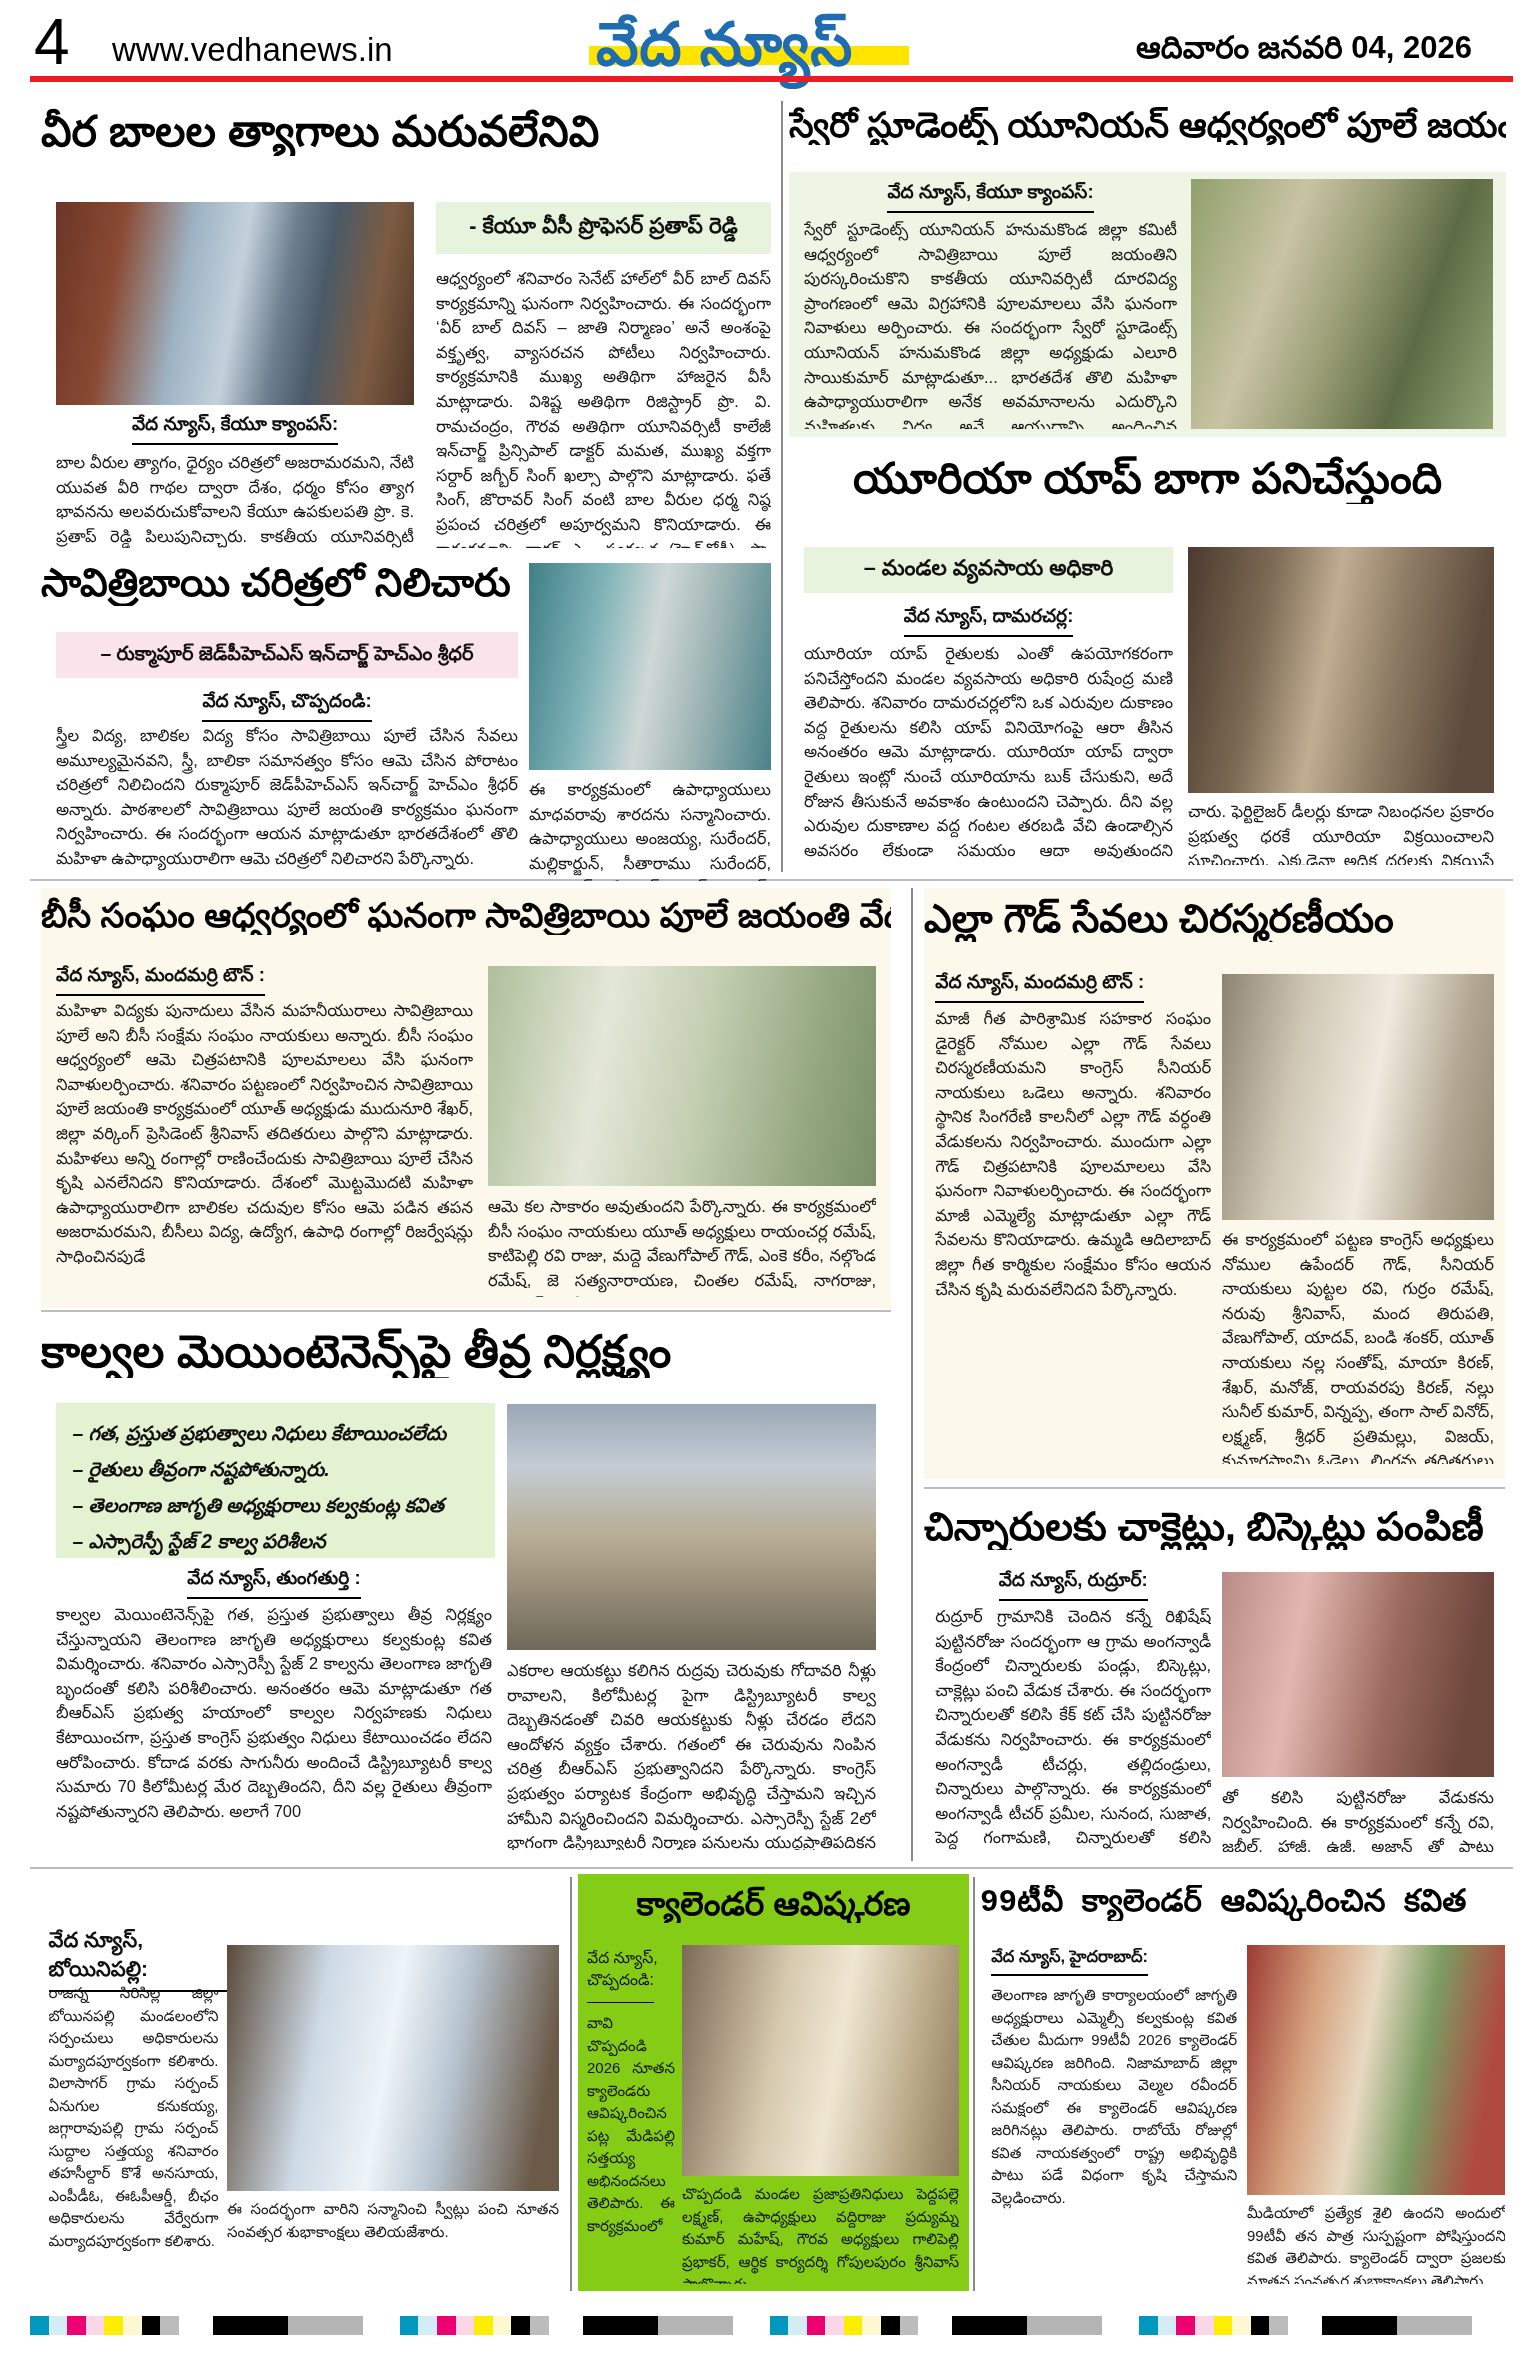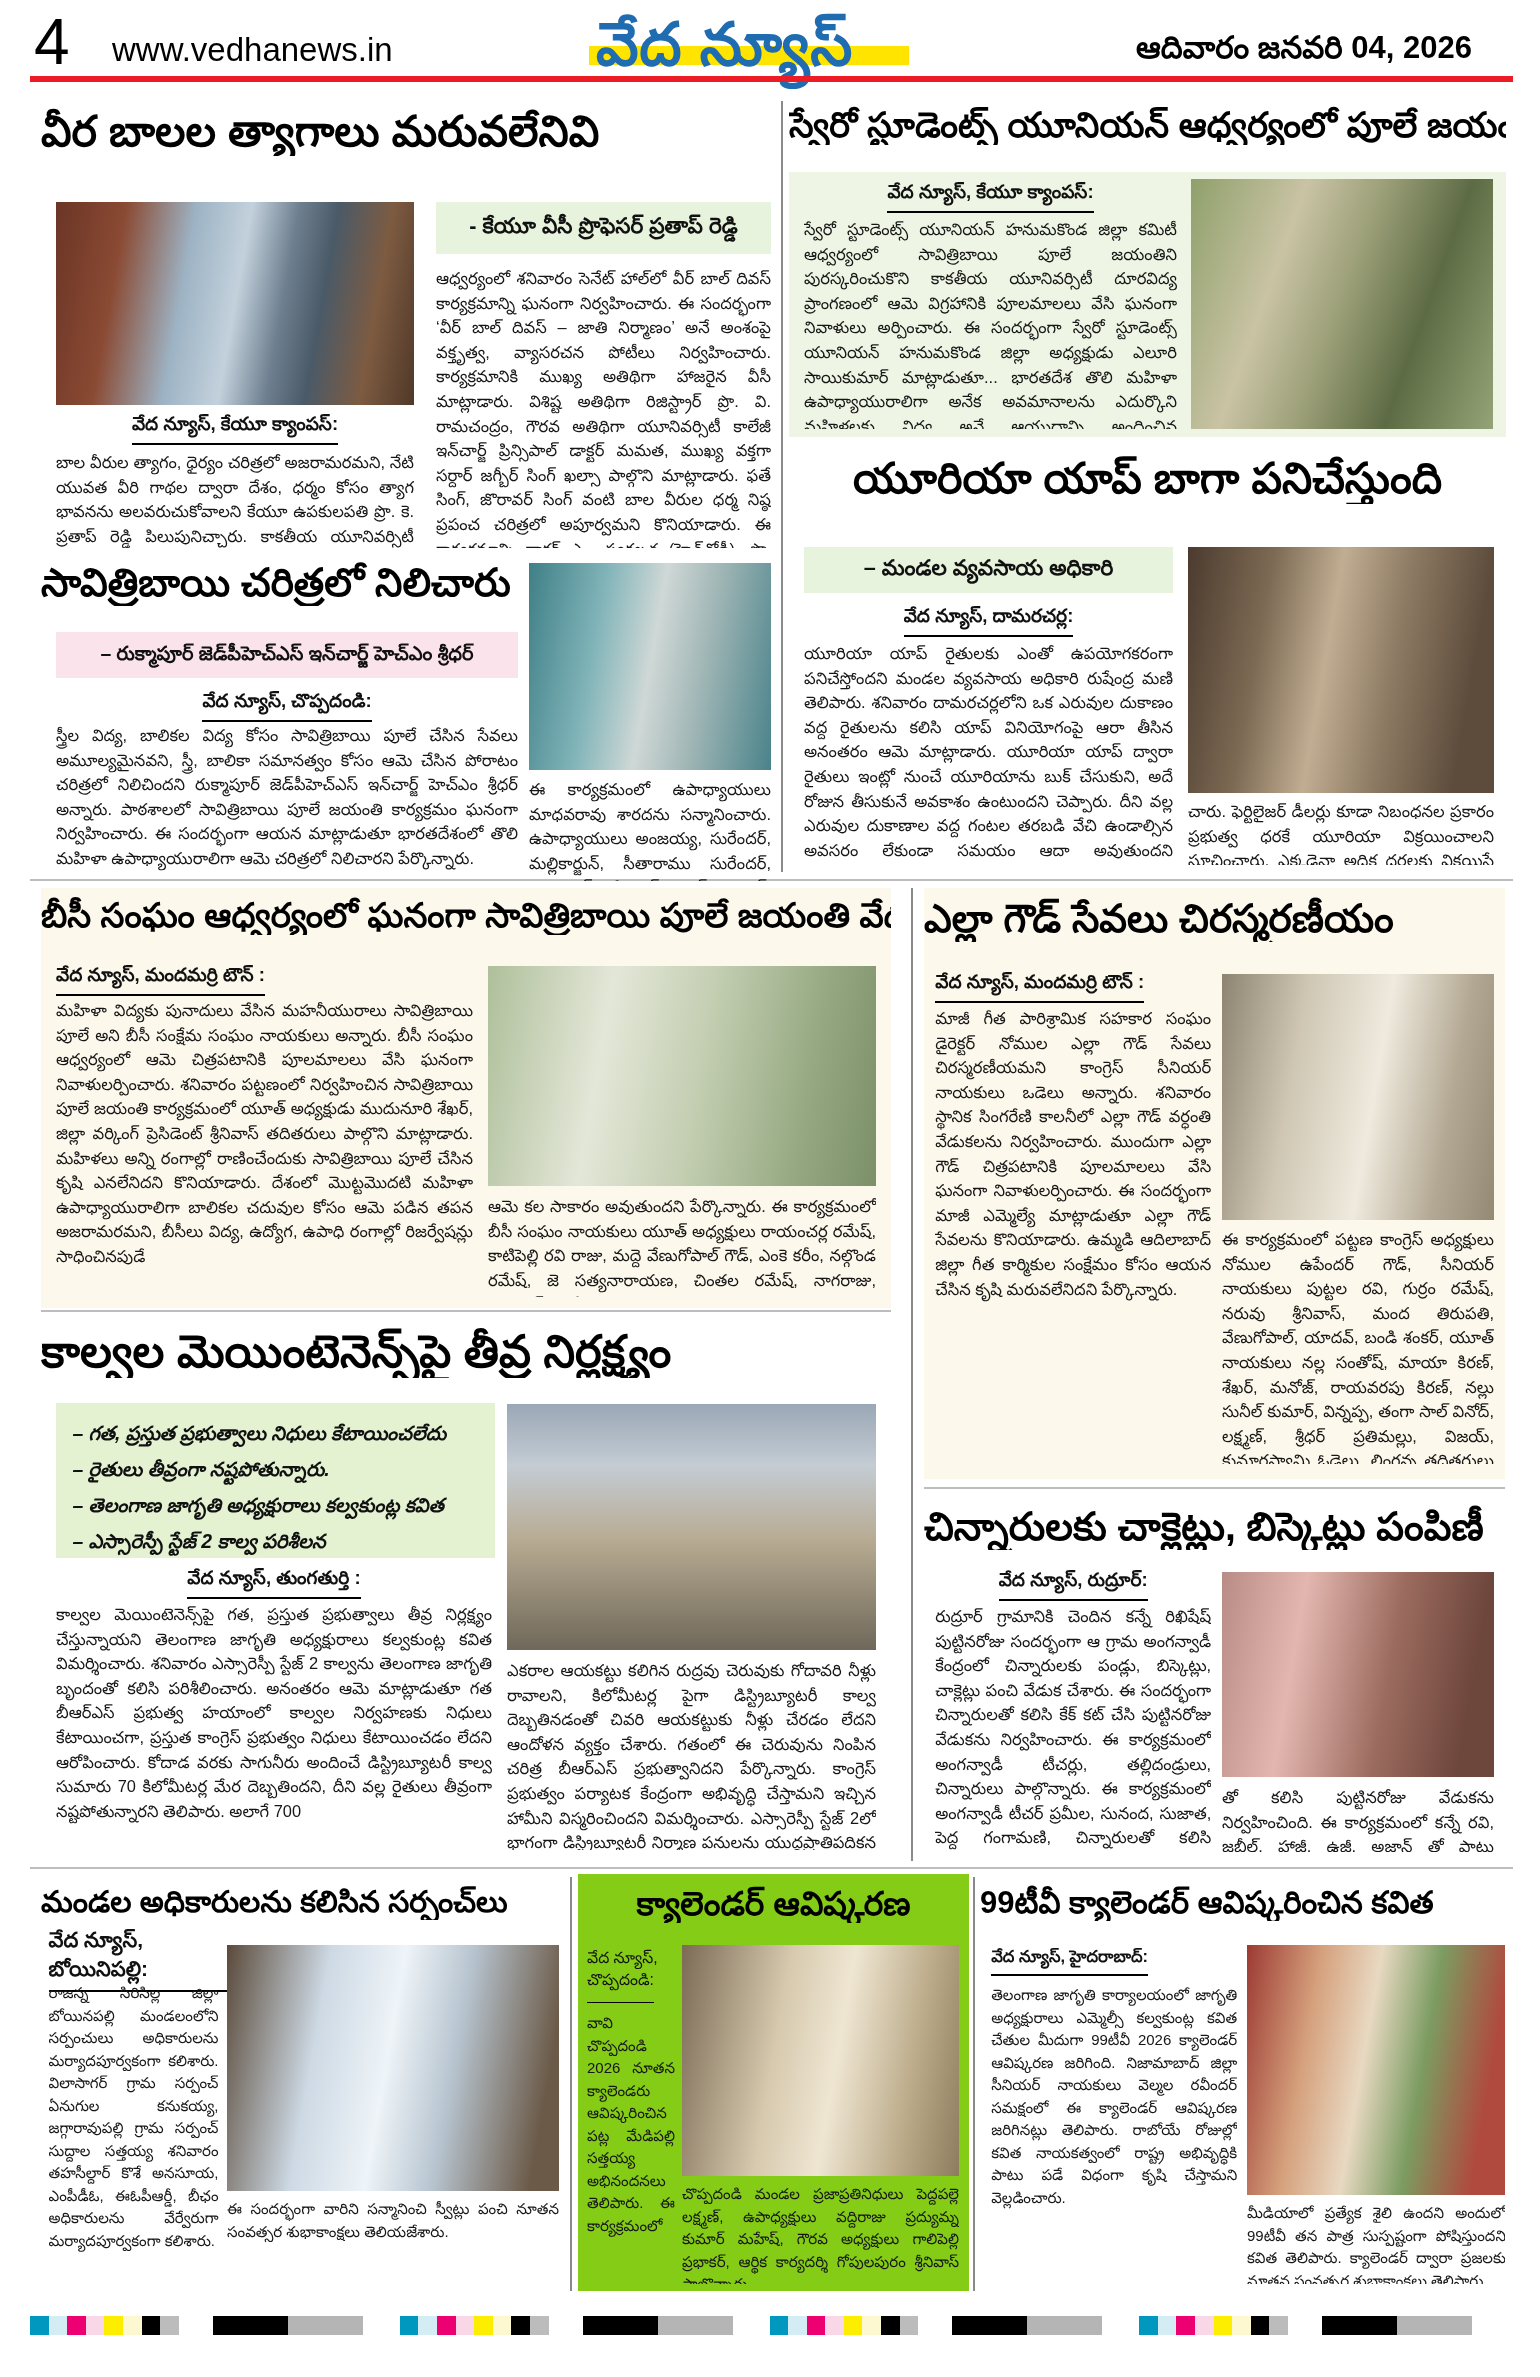--- a/index.html
+++ b/index.html
@@ -136,40 +136,39 @@
 
   <div class="article" style="left:924px;top:1494px;width:581px;height:365px;">
     <div class="abs headline" style="left:0;top:11.2px;width:581px;font-size:39px;text-align:left;">చిన్నారులకు చాక్లెట్లు, బిస్కెట్లు పంపిణీ</div>
     <div class="abs byline" style="left:11.2px;top:75px;width:276px;"><span>వేద న్యూస్, రుద్రూర్:</span></div>
     <div class="abs body-text" style="left:11.2px;top:110px;width:276px;height:246px;">రుద్రూర్ గ్రామానికి చెందిన కన్నే రిఖిషేష్ పుట్టినరోజు సందర్భంగా ఆ గ్రామ అంగన్వాడీ కేంద్రంలో చిన్నారులకు పండ్లు, బిస్కెట్లు, చాక్లెట్లు పంచి వేడుక చేశారు. ఈ సందర్భంగా చిన్నారులతో కలిసి కేక్ కట్ చేసి పుట్టినరోజు వేడుకను నిర్వహించారు. ఈ కార్యక్రమంలో అంగన్వాడీ టీచర్లు, తల్లిదండ్రులు, చిన్నారులు పాల్గొన్నారు. ఈ కార్యక్రమంలో అంగన్వాడీ టీచర్ ప్రమీల, సునంద, సుజాత, పెద్ద గంగామణి, చిన్నారులతో కలిసి పుట్టినరోజు వేడుకలు నిర్వహించడం ఆనందంగా ఉందని తెలిపారు.</div>
     <div class="abs photo ph-a8" style="left:298px;top:78px;width:272px;height:205px;"></div>
     <div class="abs body-text" style="left:298px;top:291px;width:272px;height:67px;">తో కలిసి పుట్టినరోజు వేడుకను నిర్వహించింది. ఈ కార్యక్రమంలో కన్నే రవి, జబీల్, హాజీ, ఉజీ, అజాన్ తో పాటు వేణుగోపాల్, వెంకటేష్ తదితరులు పాల్గొన్నారు.</div>
   </div>
 
   <div class="article" style="left:41px;top:1874px;width:525px;height:417px;">
-    <div class="abs headline" style="left:0;top:11.2px;width:525px;font-size:30px;">మండల అధికారులను కలిసిన సర్పంచ్‌లు</div>
     <div class="abs byline left" style="left:7.5px;top:54px;width:179px;font-size:21px;"><span>వేద న్యూస్, బోయినిపల్లి:</span></div>
     <div class="abs body-text small" style="left:7.5px;top:108px;width:170px;height:302px;">రాజన్న సిరిసిల్ల జిల్లా బోయినపల్లి మండలంలోని సర్పంచులు అధికారులను మర్యాదపూర్వకంగా కలిశారు. విలాసాగర్ గ్రామ సర్పంచ్ ఏనుగుల కనుకయ్య, జగ్గారావుపల్లి గ్రామ సర్పంచ్ సుద్దాల సత్తయ్య శనివారం తహసీల్దార్ కొశే అనసూయ, ఎంపీడీఓ, ఈఓపీఆర్డీ, బీఛం అధికారులను వేర్వేరుగా మర్యాదపూర్వకంగా కలిశారు.</div>
     <div class="abs photo ph-b1" style="left:186px;top:71px;width:332px;height:246px;"></div>
     <div class="abs body-text small" style="left:186px;top:324px;width:332px;height:86px;">ఈ సందర్భంగా వారిని సన్మానించి స్వీట్లు పంచి నూతన సంవత్సర శుభాకాంక్షలు తెలియజేశారు.</div>
   </div>
 
   <div class="article panel-blue" style="left:578px;top:1874px;width:391px;height:417px;">
     <div class="abs headline" style="left:0;top:11.2px;width:391px;font-size:33px;text-align:center;">క్యాలెండర్ ఆవిష్కరణ</div>
     <div class="abs" style="left:9px;top:73px;width:88px;font-weight:normal;font-size:15.7px;line-height:1.4;">
       <div>వేద న్యూస్,</div>
       <div style="border-bottom:1.5px solid #000;display:inline-block;padding-bottom:11px;">చొప్పదండి:</div>
     </div>
     <div class="abs body-text small" style="left:9px;top:138px;width:88px;height:272px;">వావి చొప్పదండి 2026 నూతన క్యాలెండరు ఆవిష్కరించిన పట్ల మేడిపల్లి సత్తయ్య అభినందనలు తెలిపారు. ఈ కార్యక్రమంలో</div>
     <div class="abs photo ph-b2" style="left:104px;top:71px;width:277px;height:231px;"></div>
     <div class="abs body-text small" style="left:104px;top:309px;width:277px;height:101px;">చొప్పదండి మండల ప్రజాప్రతినిధులు పెద్దపల్లె లక్ష్మణ్, ఉపాధ్యక్షులు వద్దిరాజు ప్రద్యుమ్న కుమార్ మహేష్, గౌరవ అధ్యక్షులు గాలిపెల్లి ప్రభాకర్, ఆర్థిక కార్యదర్శి గోపులపురం శ్రీనివాస్ పాల్గొన్నారు.</div>
   </div>
 
   <div class="article" style="left:980px;top:1874px;width:525px;height:417px;">
-    <div class="abs headline" style="left:0;top:11.2px;width:525px;font-size:31px;">99టీవీ క్యాలెండర్ ఆవిష్కరించిన కవిత</div>
+    <div class="abs headline" style="left:0;top:11.2px;width:525px;font-size:31px;font-family:Liberation Mono, monospace;">99టీవీ క్యాలెండర్ ఆవిష్కరించిన కవిత</div>
     <div class="abs byline left" style="left:11.2px;top:73px;width:238px;font-size:16.4px;"><span>వేద న్యూస్, హైదరాబాద్:</span></div>
     <div class="abs body-text small" style="left:11.2px;top:110px;width:246px;height:298px;">తెలంగాణ జాగృతి కార్యాలయంలో జాగృతి అధ్యక్షురాలు ఎమ్మెల్సీ కల్వకుంట్ల కవిత చేతుల మీదుగా 99టీవీ 2026 క్యాలెండర్ ఆవిష్కరణ జరిగింది. నిజామాబాద్ జిల్లా సీనియర్ నాయకులు వెల్మల రవీందర్ సమక్షంలో ఈ క్యాలెండర్ ఆవిష్కరణ జరిగినట్లు తెలిపారు. రాబోయే రోజుల్లో కవిత నాయకత్వంలో రాష్ట్ర అభివృద్ధికి పాటు పడే విధంగా కృషి చేస్తామని వెల్లడించారు.</div>
     <div class="abs photo ph-b3" style="left:267px;top:71px;width:259px;height:250px;"></div>
     <div class="abs body-text small" style="left:267px;top:328px;width:259px;height:82px;">మీడియాలో ప్రత్యేక శైలి ఉందని అందులో 99టీవీ తన పాత్ర సుస్పష్టంగా పోషిస్తుందని కవిత తెలిపారు. క్యాలెండర్ ద్వారా ప్రజలకు నూతన సంవత్సర శుభాకాంక్షలు తెలిపారు.</div>
   </div>
 
   <div id="reg-strip">
       <div class="sw" style="background: rgb(0, 152, 190);"></div>
       <div class="sw" style="background: rgb(212, 237, 245);"></div>
       <div class="sw" style="background: rgb(236, 0, 114);"></div>

